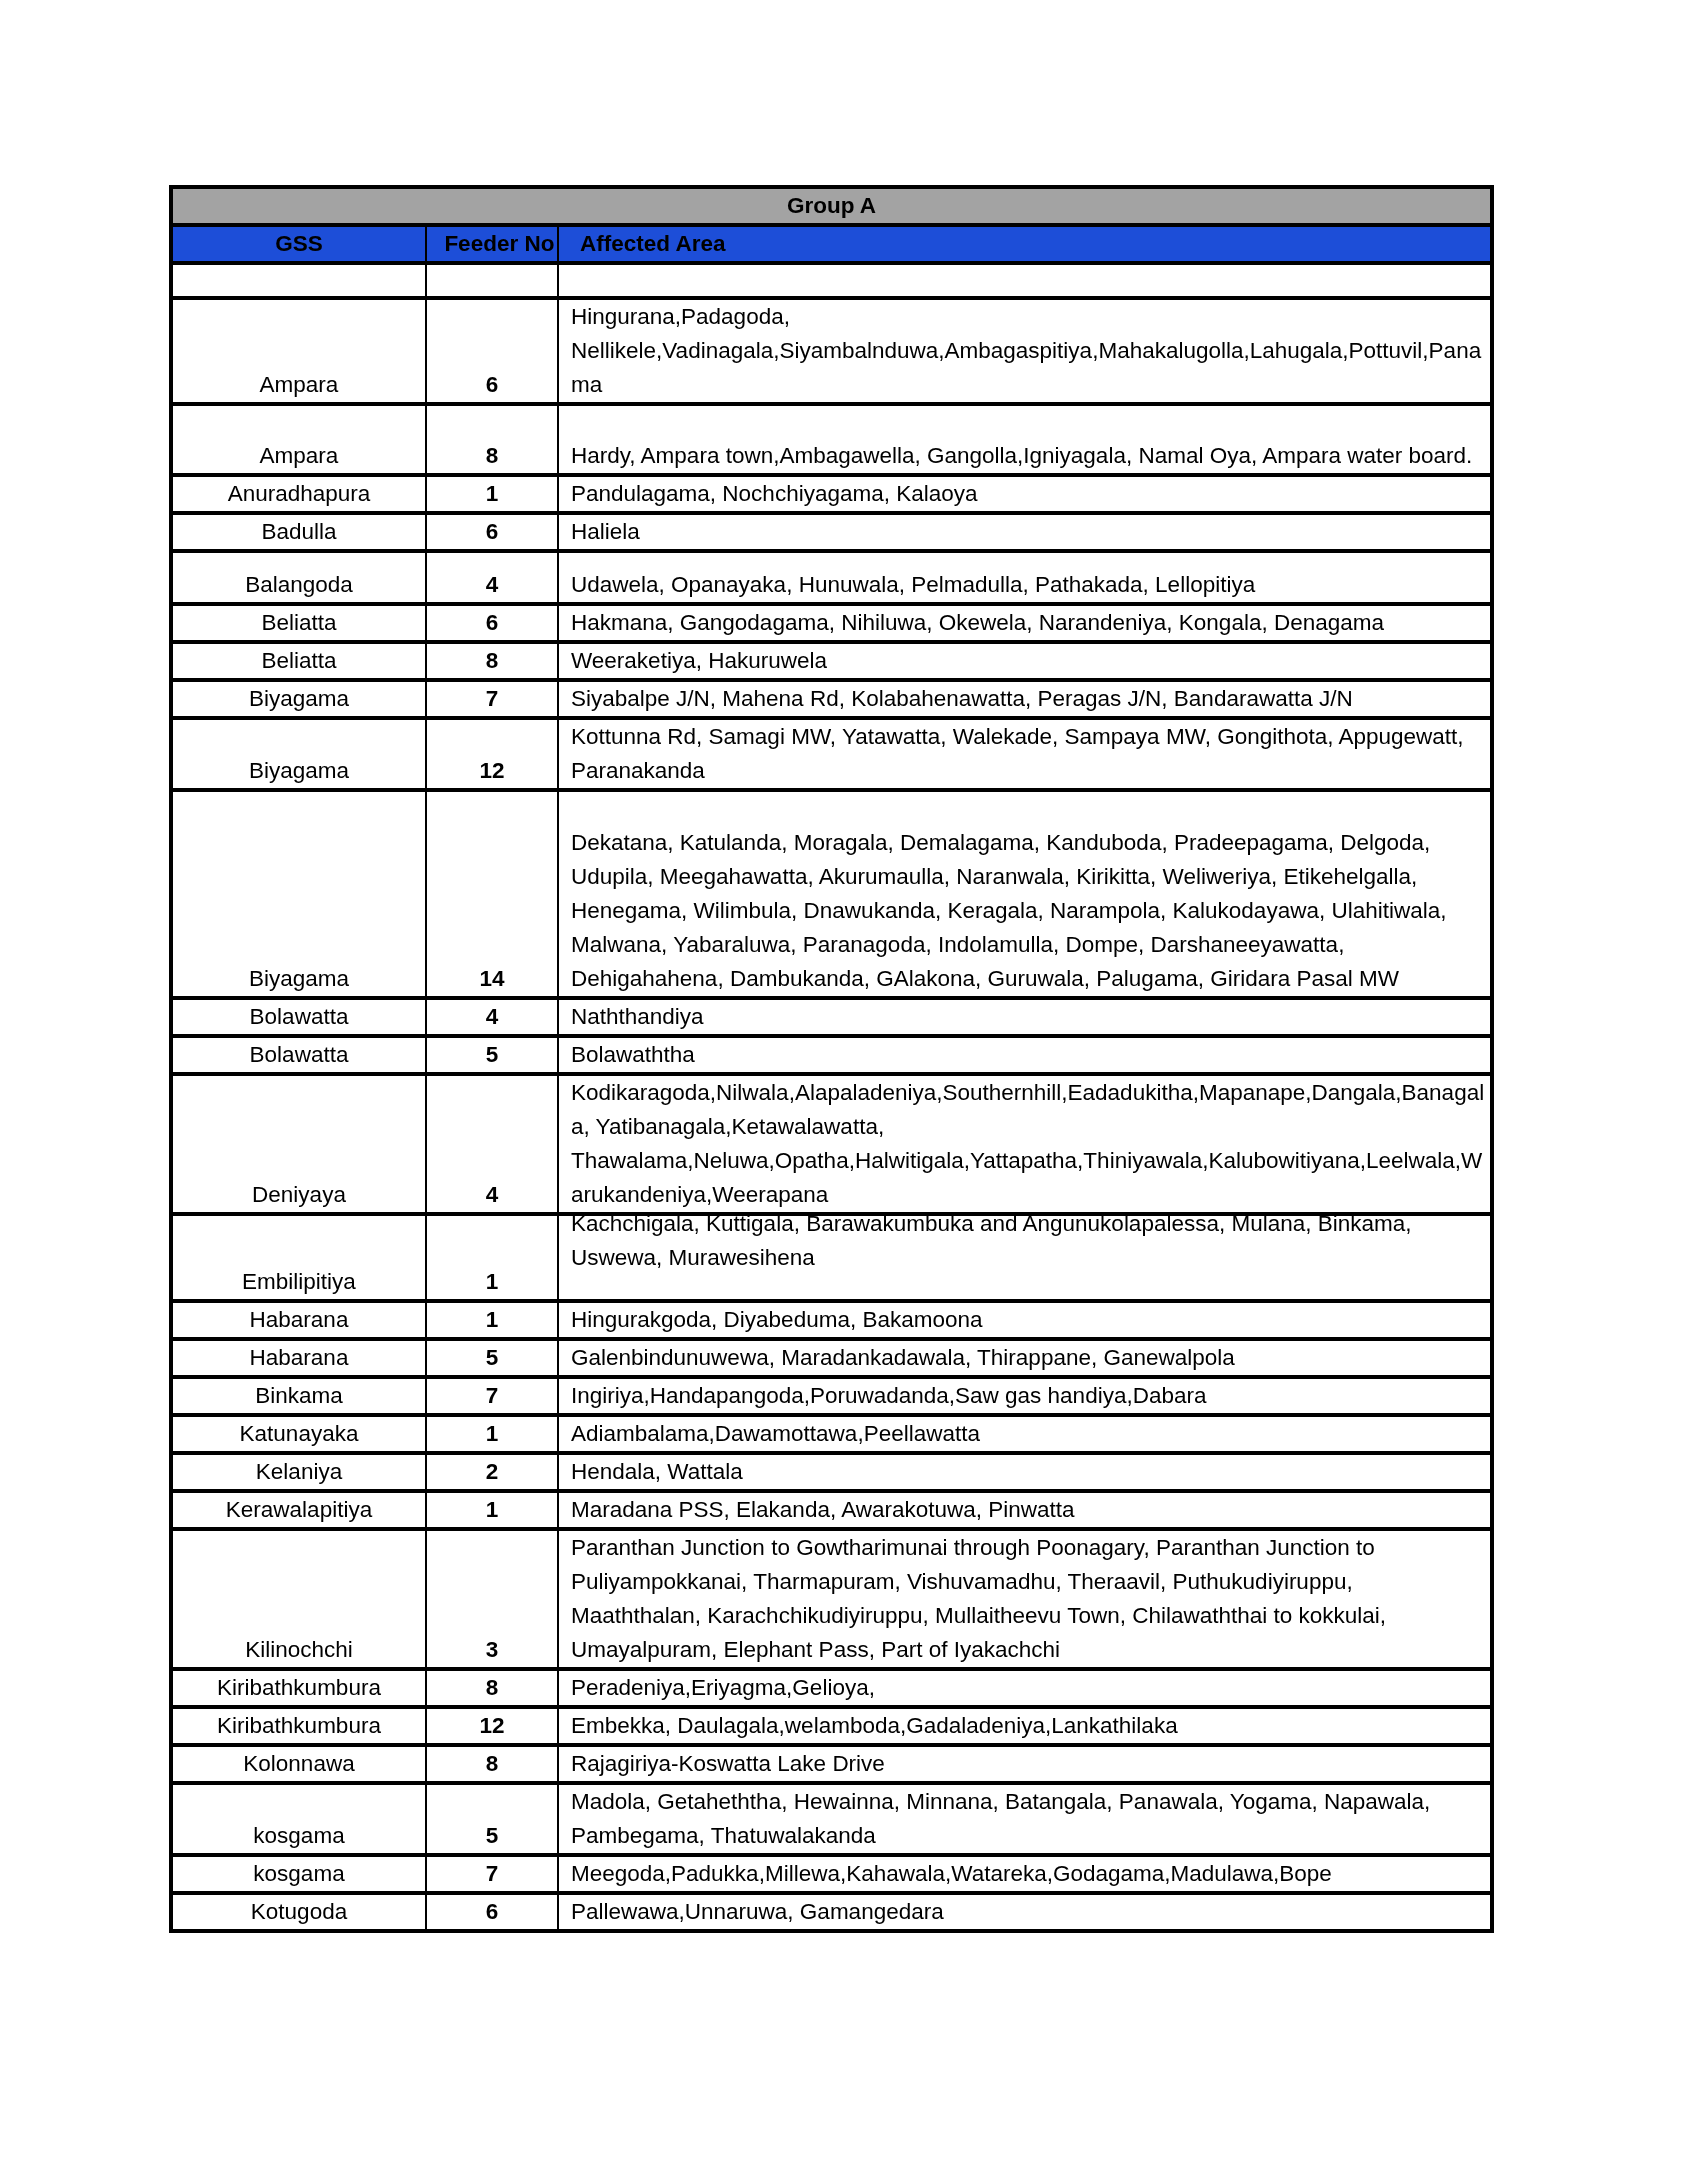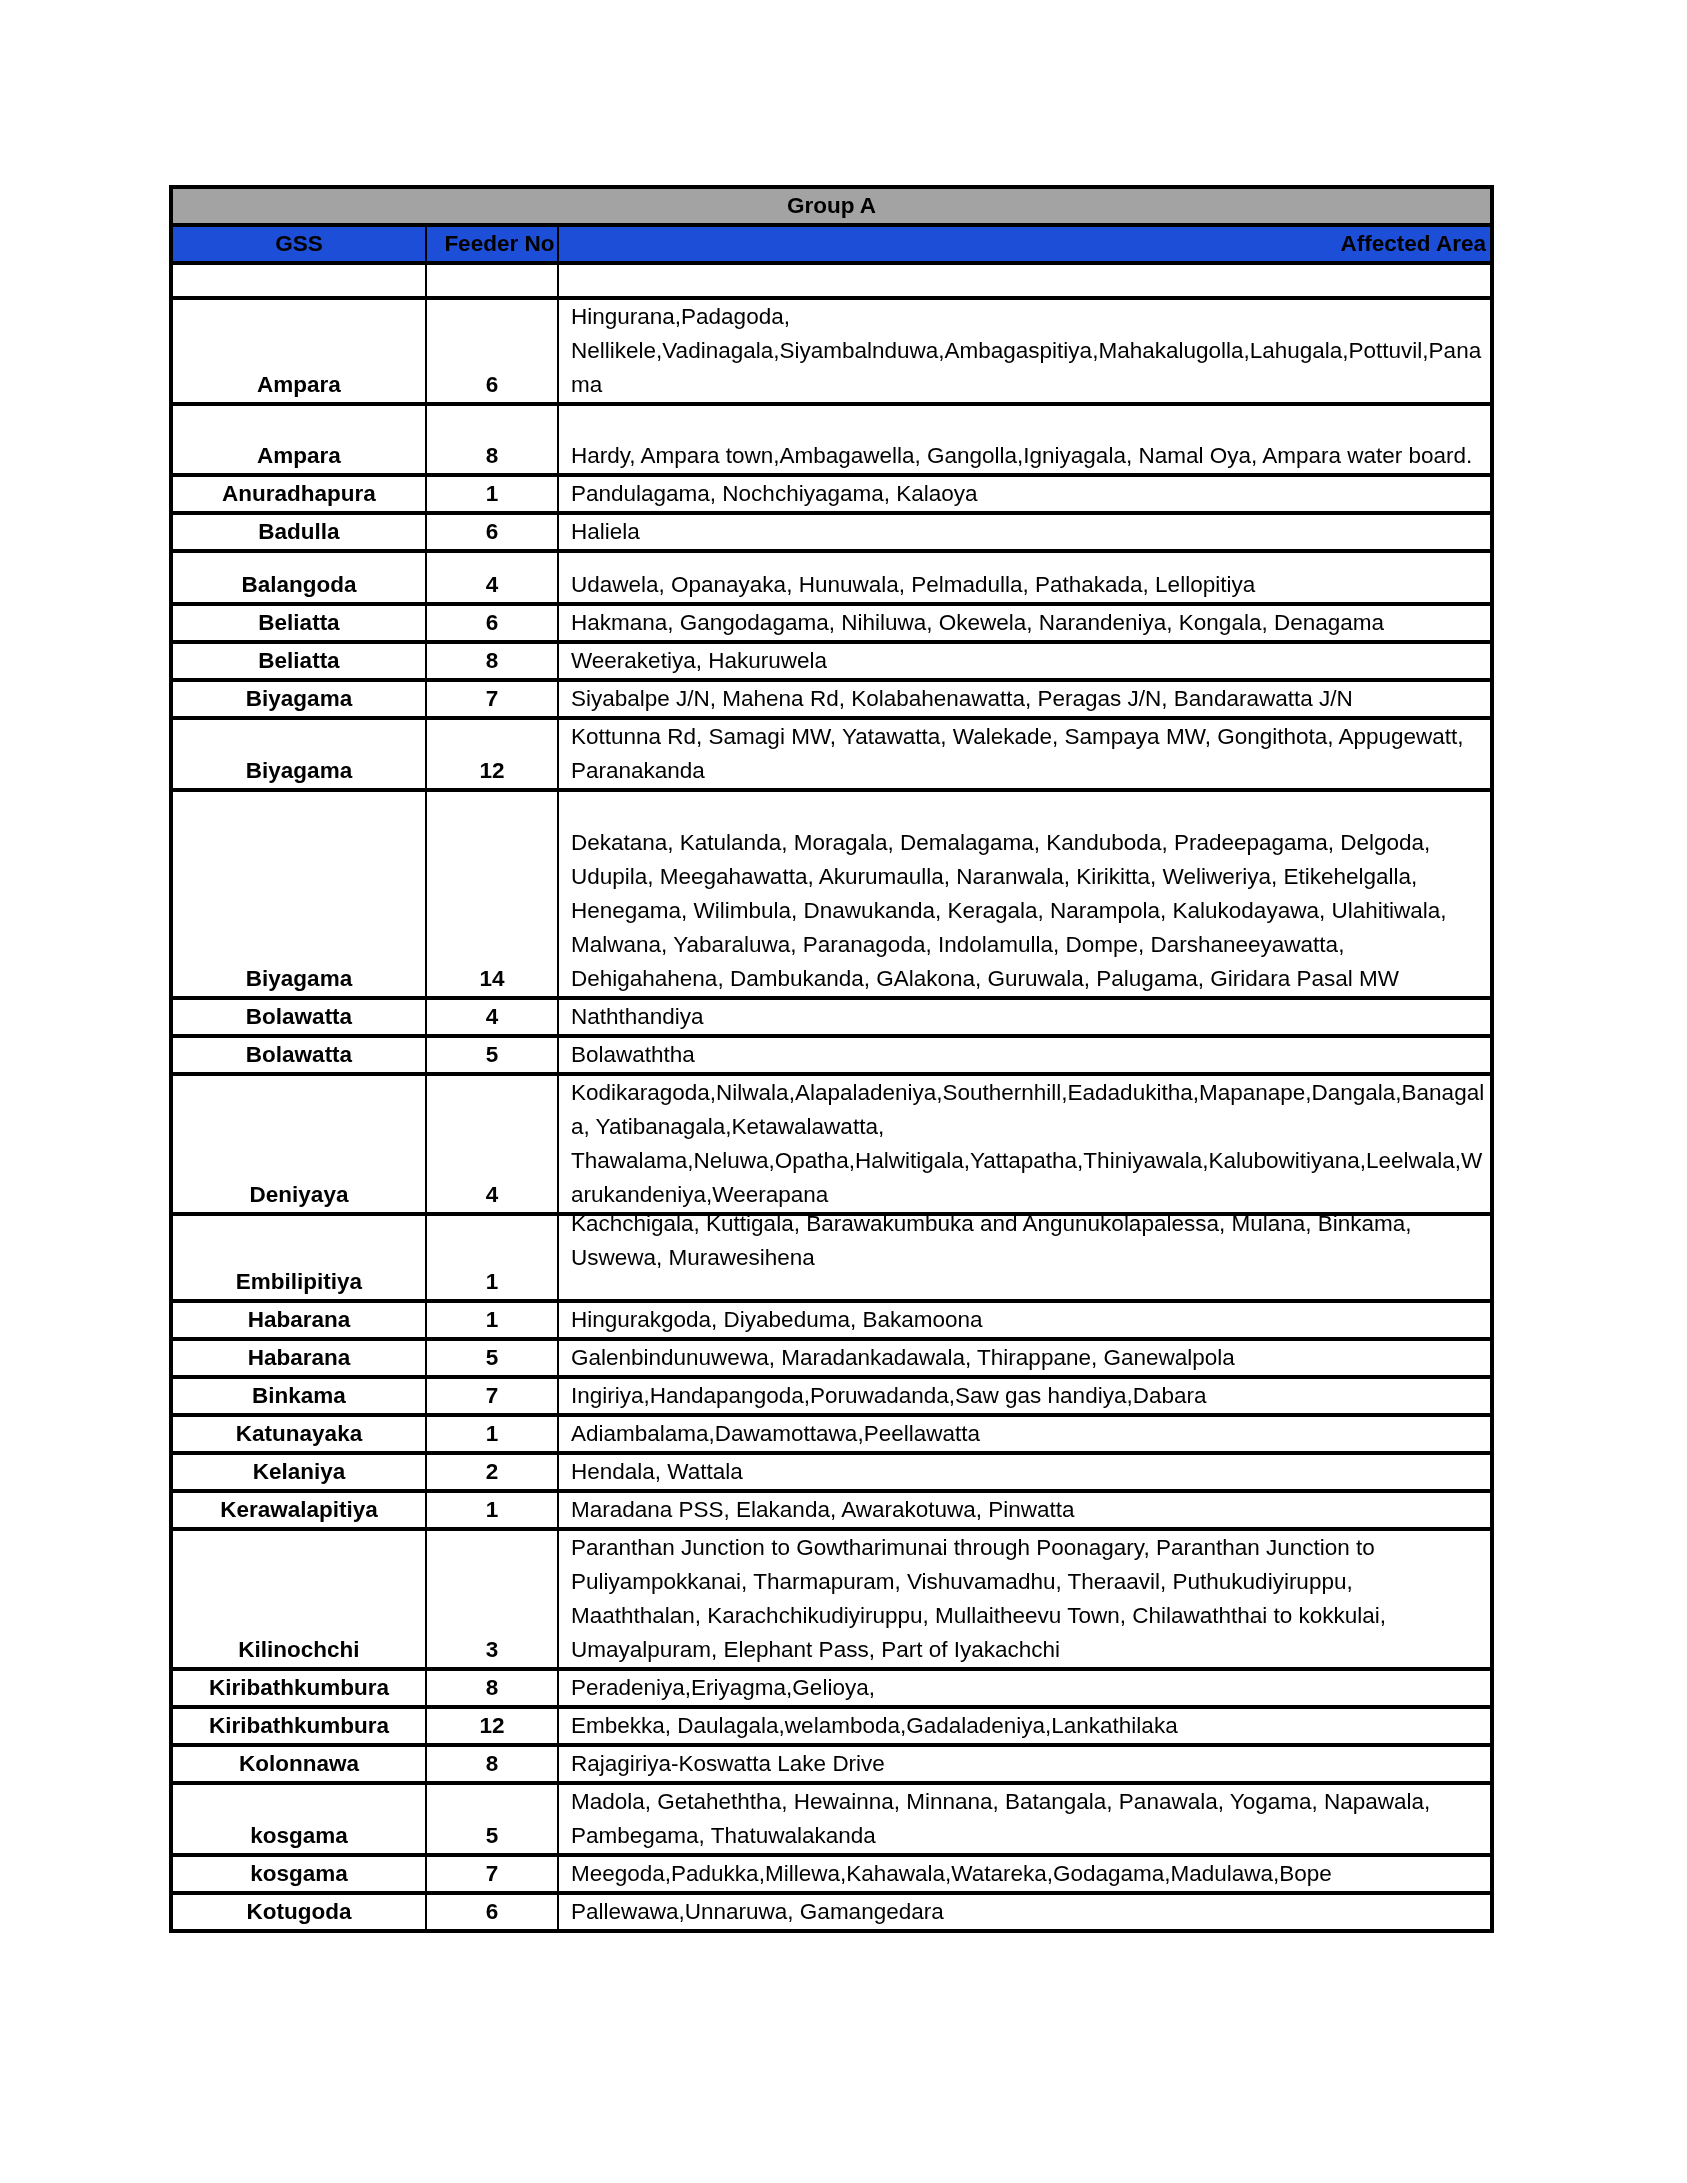--- a/index.html
+++ b/index.html
@@ -12,22 +12,22 @@
   .page-table col.c-feeder { width: 132px; }
   .page-table col.c-area { width: auto; }
   .page-table td, .page-table th { border: 2px solid #000; padding: 0 4px; font-size: 22.5px;
         line-height: 34px; vertical-align: bottom; overflow: hidden; }
   .page-table tr { border-bottom: 4px solid #000; }
   .group-row th { background: #a3a3a3; font-weight: bold; text-align: center; height: 34px;
                   border-bottom: 4px solid #000; }
   .head-row th { background: #1d4ed8; font-weight: bold; height: 33px; border-bottom: 4px solid #000; }
   .head-row th.h-gss { text-align: center; }
   .head-row th.h-feeder { text-align: right; padding-right: 2.6px; }
-  .head-row th.h-area { text-align: right; padding-left: 21px; }
-  td.gss { text-align: center; font-weight: bold; }
+  .head-row th.h-area { text-align: left; padding-left: 21px; }
+  td.gss { text-align: center; font-weight: normal; }
   td.feeder { text-align: center; font-weight: bold; }
   td.area { text-align: left; word-wrap: break-word; overflow-wrap: anywhere; padding-left: 12px; padding-right: 4px; }
   tr.blank td { height: 31px; }
   tr.lines-1 td { height: 32px; }
   tr.lines-2 td { height: 67px; }
   tr.lines-3 td { height: 101px; }
   tr.lines-4 td { height: 136px; }
   tr.lines-6 td { height: 204px; }
   tr.tall-1 td { height: 49px; }
   tr.embi td { height: 83px; }

